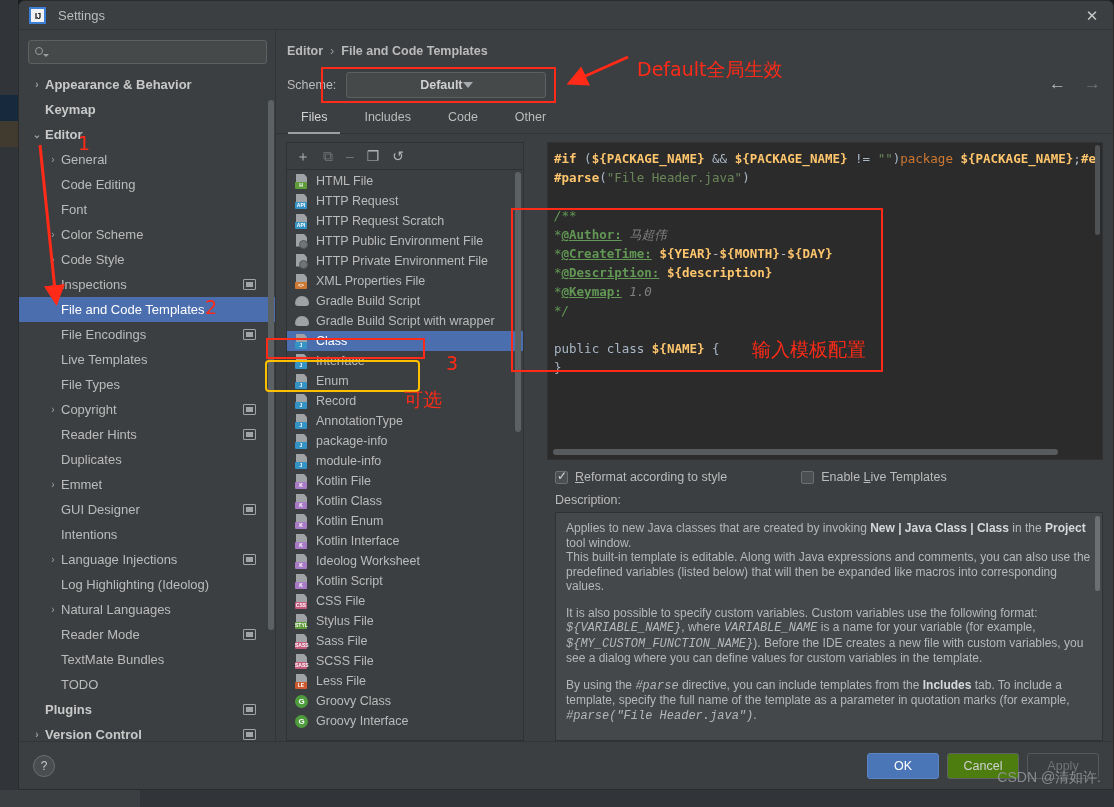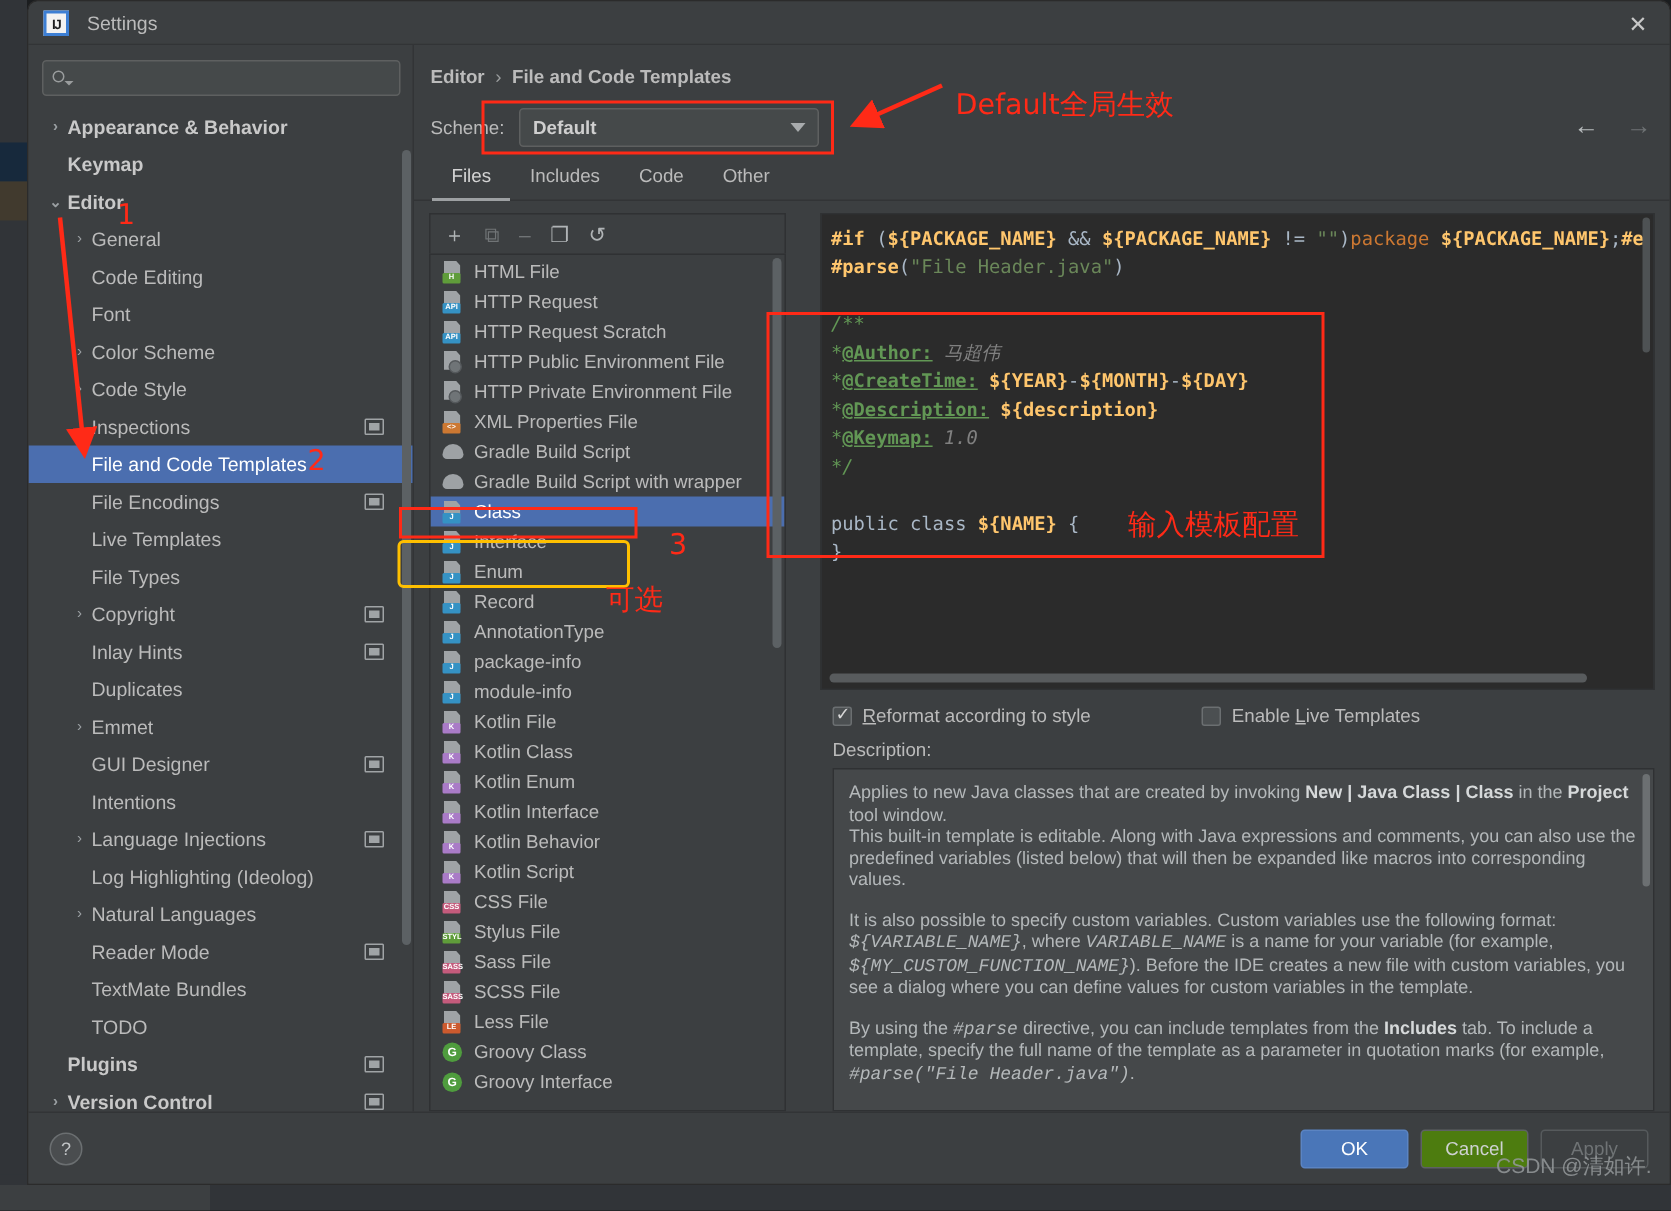--- a/index.html
+++ b/index.html
@@ -109,26 +109,26 @@
   .nav-arrows .dim { color: #6e7274; }
 
   .scheme-row {
     display: flex; align-items: center; padding: 10px 0 0 11px; height: 44px;
   }
   .scheme-label { color: #bbbbbb; font-size: 12.5px; margin-right: 10px; }
   .scheme-combo {
     width: 200px; height: 26px; background: #45494a; border: 1px solid #5e6060;
     border-radius: 3px; display: flex; align-items: center;
     padding: 0 8px; color: #cfcfcf; font-size: 12.5px; font-weight: bold;
-    justify-content: space-between; cursor: pointer;
+    justify-content: center; cursor: pointer;
   }
   .caret { width:0;height:0;border-left:5px solid transparent;border-right:5px solid transparent;border-top:6px solid #a8abad; }
 
   .tabs {
-    display: flex; gap: 0; padding-left: 12px; border-bottom: 1px solid #323436;
+    display: flex; gap: 11px; padding-left: 12px; border-bottom: 1px solid #323436;
     margin-top: 2px;
   }
   .tab {
     padding: 6px 13px 8px 13px; color: #bbbbbb; font-size: 12.5px; cursor: pointer;
     border-bottom: 2px solid transparent; margin-bottom: -1px;
   }
   .tab.active { border-bottom-color: #9da0a2; color: #d4d4d4; }
 
   .content { flex: 1; display: flex; min-height: 0; padding: 8px 10px 0 10px; gap: 8px; }
 
@@ -350,21 +350,21 @@
               <span class="tw"></span>
               <span class="tree-label">File Types</span>
             </div>
             <div class="tree-item lvl2">
               <span class="tw">›</span>
               <span class="tree-label">Copyright</span>
               <span class="badge-icon"></span>
             </div>
             <div class="tree-item lvl2">
               <span class="tw"></span>
-              <span class="tree-label">Inlay Hints</span>
+              <span class="tree-label">Reader Hints</span>
               <span class="badge-icon"></span>
             </div>
             <div class="tree-item lvl2">
               <span class="tw"></span>
               <span class="tree-label">Duplicates</span>
             </div>
             <div class="tree-item lvl2">
               <span class="tw">›</span>
               <span class="tree-label">Emmet</span>
             </div>
@@ -587,21 +587,21 @@
                       <span class="sheet"></span>
                       <span class="tag" style="background: rgb(169, 123, 199);">K</span>
                     </span>
                     <span>Kotlin Interface</span>
                   </div>
                   <div class="tmpl-row">
                     <span class="ficon">
                       <span class="sheet"></span>
                       <span class="tag" style="background: rgb(169, 123, 199);">K</span>
                     </span>
-                    <span>Kotlin Behavior</span>
+                    <span>Ideolog Worksheet</span>
                   </div>
                   <div class="tmpl-row">
                     <span class="ficon">
                       <span class="sheet"></span>
                       <span class="tag" style="background: rgb(169, 123, 199);">K</span>
                     </span>
                     <span>Kotlin Script</span>
                   </div>
                   <div class="tmpl-row">
                     <span class="ficon">

